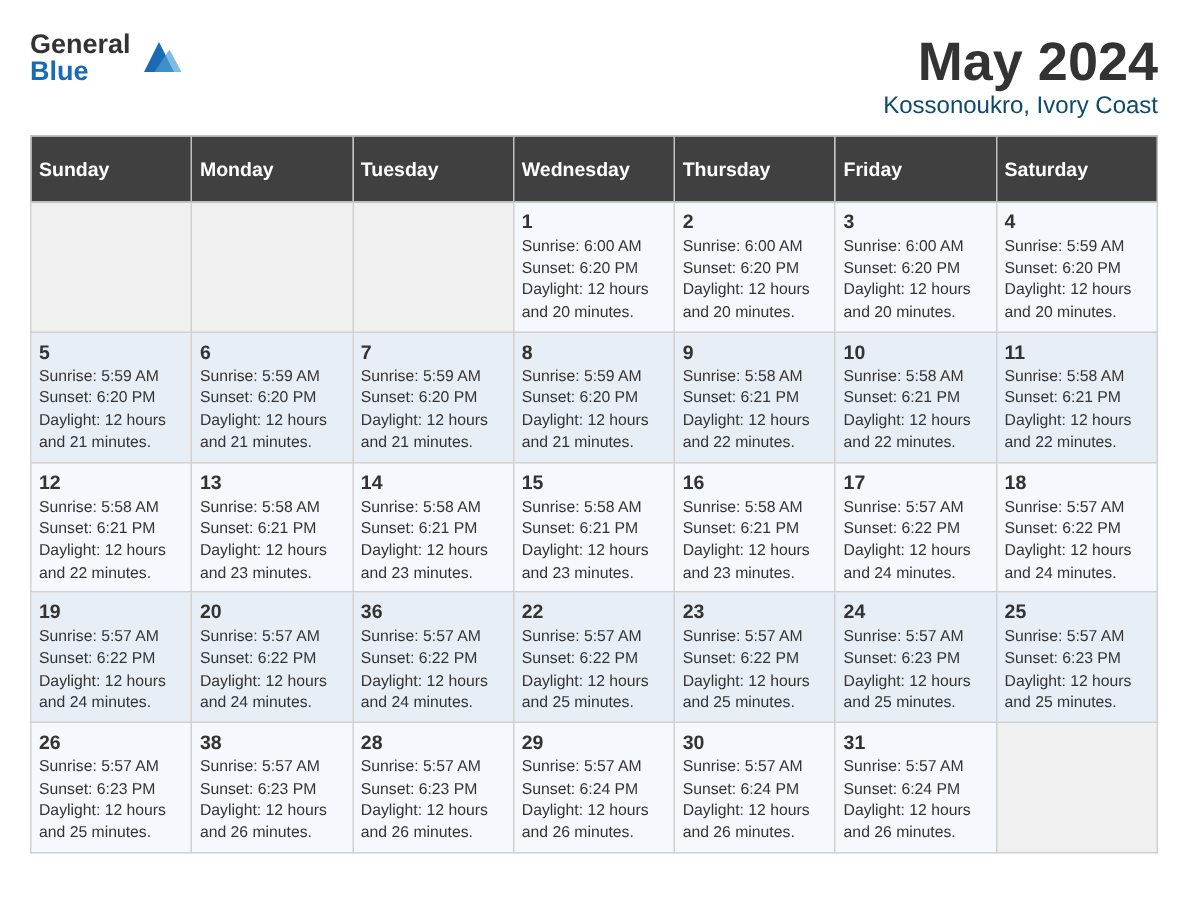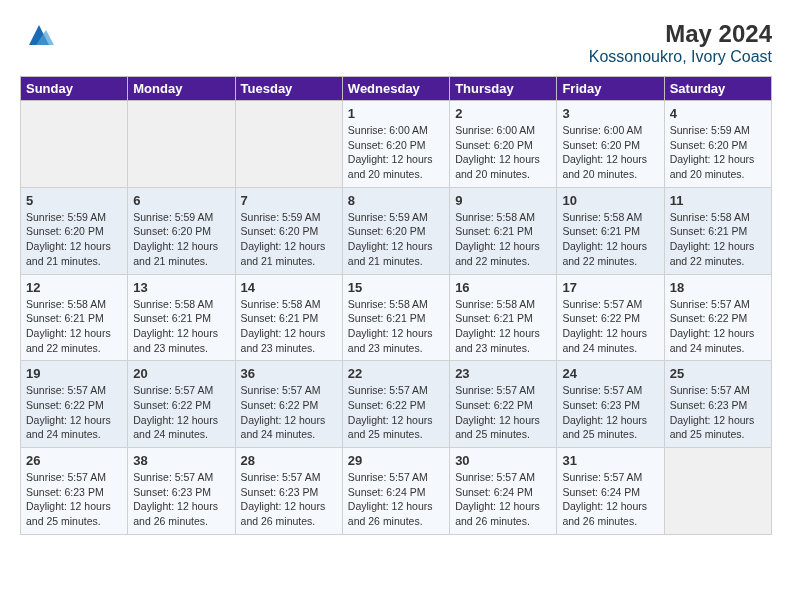--- a/index.html
+++ b/index.html
@@ -37,38 +37,38 @@
     }
     .logo-icon {
       width: 30px;
       height: 30px;
       margin-left: 4px;
     }
     .title-area {
       text-align: right;
     }
     .main-title {
-      font-size: 24px;
+      font-size: 36px;
       font-weight: bold;
       color: #333;
     }
     .subtitle {
       font-size: 16px;
       color: #0c4a6e;
     }
     .calendar {
       width: 100%;
       border-collapse: collapse;
     }
     .calendar thead tr th {
-      background-color: #4c1d95;
+      background-color: #404040;
       color: #fff;
       font-size: 13px;
       font-weight: bold;
-      padding: 4px 5px;
+      padding: 14px 5px;
       text-align: left;
       border: 1px solid #c0c0c0;
     }
     .calendar tbody tr td {
       vertical-align: top;
       border: 1px solid #d0d0d0;
       padding: 5px;
       font-size: 10.5px;
       color: #333;
       width: 14.28%;
@@ -92,20 +92,24 @@
     }
     .empty-cell {
       background-color: #f0f0f0 !important;
     }
   </style>
 </head>
 <body>
 
 <div class="header-area">
   <div class="logo">
+    <div class="logo-text">
+      <span class="logo-general">General</span>
+      <span class="logo-blue">Blue</span>
+    </div>
     <svg class="logo-icon" viewBox="0 0 30 30">
       <polygon points="5,25 15,5 25,25" fill="#1a6bb5"></polygon>
       <polygon points="12,25 22,10 30,25" fill="#4a9fd5" opacity="0.7"></polygon>
     </svg>
   </div>
   <div class="title-area">
     <div class="main-title">May 2024</div>
     <div class="subtitle">Kossonoukro, Ivory Coast</div>
   </div>
 </div>

